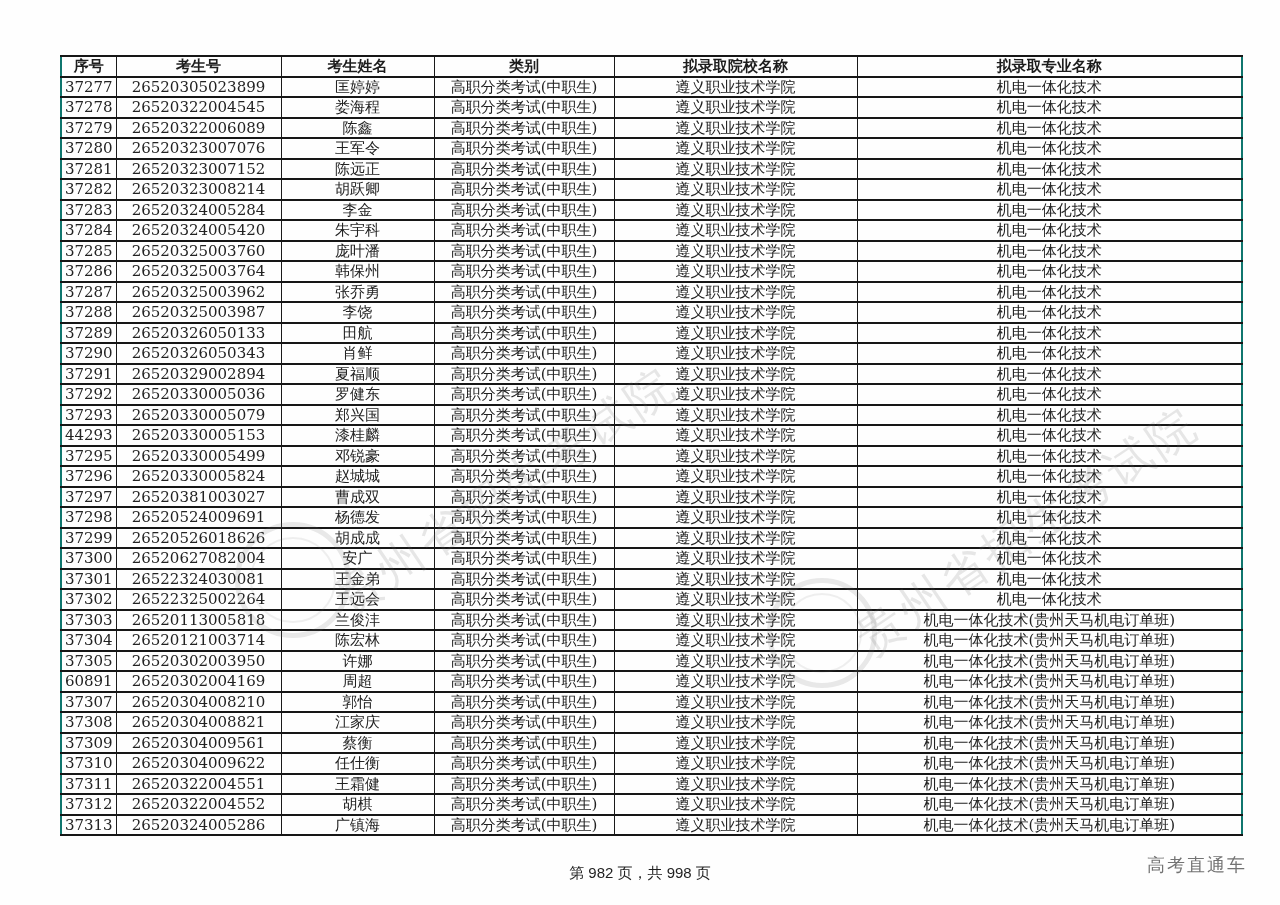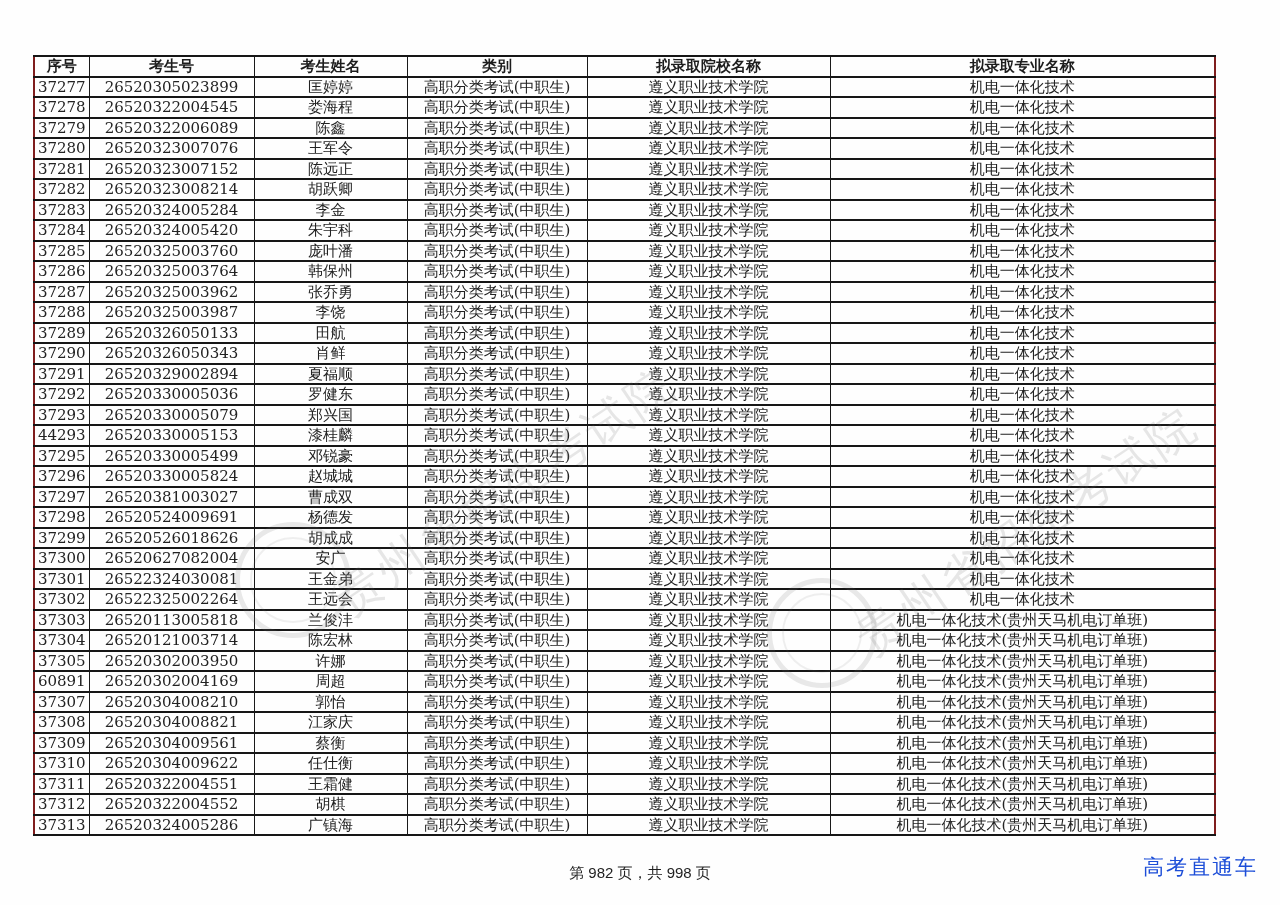--- a/index.html
+++ b/index.html
@@ -9,24 +9,24 @@
     font-family:"DejaVu Serif","Liberation Serif",serif;
     color:#1d1d1d;
   }
   .page{
     position:relative;width:1280px;height:905px;
     background:#fefefe;overflow:hidden;
   }
 
   
   table.roster{
-    position:absolute;left:33px;top:55px;
+    position:absolute;left:60px;top:55px;
     width:1181px;table-layout:fixed;
     border-collapse:collapse;
-    border:2px solid #7f1d1d;
+    border:2px solid #0f766e;
     background:transparent;
   }
   table.roster th,table.roster td{
     border-left:1px solid #1a1a1a;
     border-right:1px solid #1a1a1a;
     border-top:2px solid #161616;
     border-bottom:2px solid #161616;
     height:18.5px;
     padding:0 2px;
     text-align:center;
@@ -64,23 +64,23 @@
     border:2px solid currentColor;border-radius:50%;opacity:0.7;
   }
 
   
   .page-number{
     position:absolute;left:0;top:864px;width:1280px;
     text-align:center;font-size:15px;color:#1f1f1f;
     font-family:Liberation Sans, sans-serif;
   }
   .brand{
-    position:absolute;top:853px;right:22px;
-    font-size:21px;letter-spacing:2px;
-    color:#1d4ed8;
+    position:absolute;top:853px;right:33px;
+    font-size:18px;letter-spacing:2px;
+    color:#737373;
     font-family:"DejaVu Sans","Liberation Sans",sans-serif;
   }
 </style>
 </head>
 <body>
 
 <div class="page">
 
   <table class="roster">
     <colgroup>

